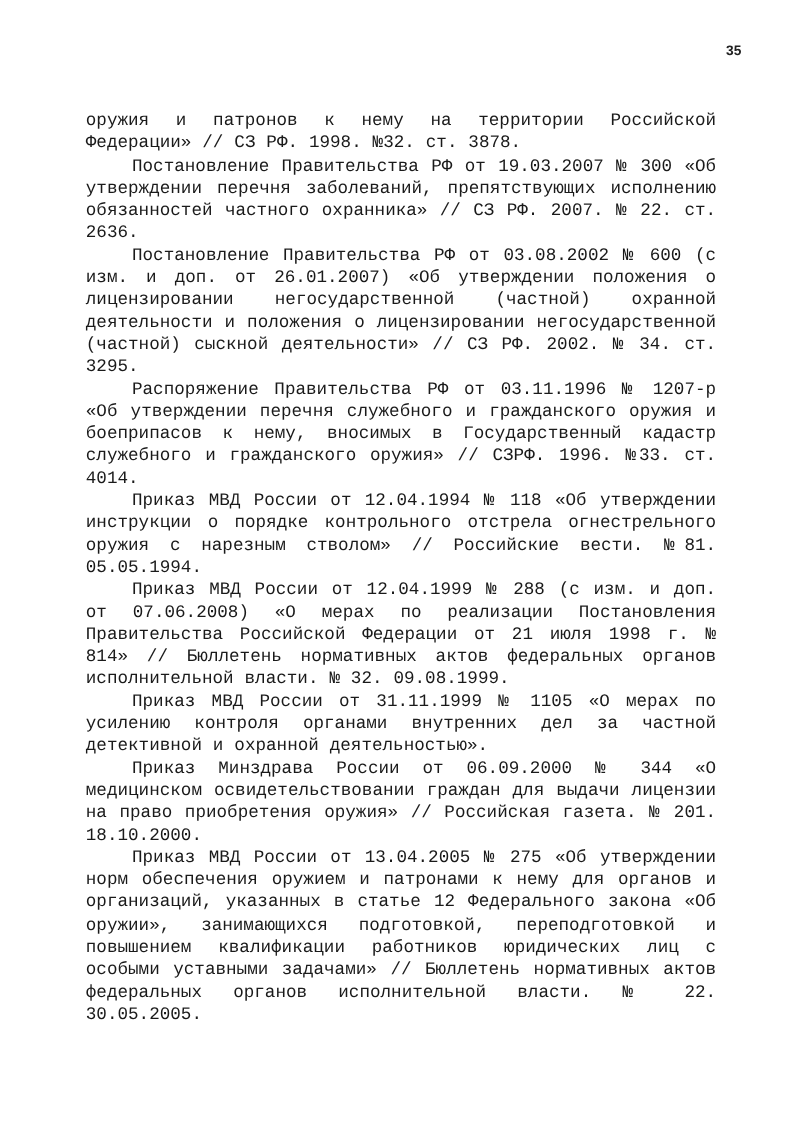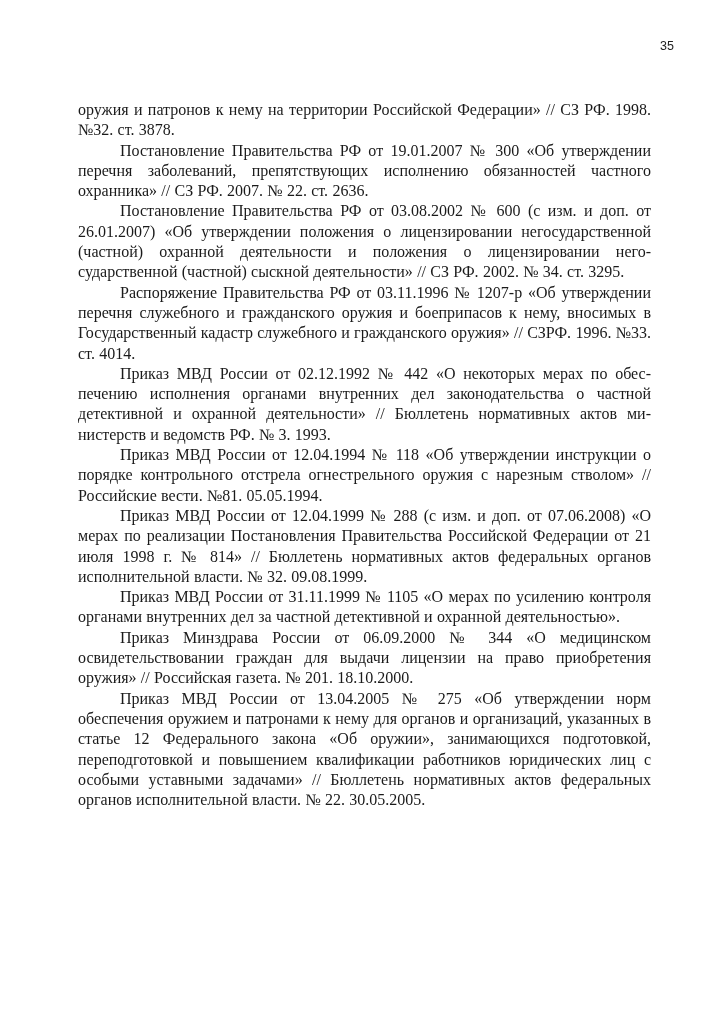--- a/index.html
+++ b/index.html
@@ -16,26 +16,28 @@
     font-family: "Liberation Serif", "DejaVu Serif", serif;
     color: #1a1a1a;
   }
   .page-number {
     position: absolute;
     top: 39px;
     right: 54px;
     font-family: "Liberation Sans", "DejaVu Sans", sans-serif;
     font-size: 12.5px;
     color: #222222;
+    font-weight: bold;
   }
   .content {
     position: absolute;
     top: 100px;
     left: 78px;
     width: 573px;
+    font-family: Liberation Mono, monospace;
   }
   .content p {
     margin: 0;
     padding: 0;
     font-size: 16px;
     line-height: 20.3px;
     text-align: justify;
     text-indent: 42px;
     hyphens: manual;
     word-spacing: 0.3px;
@@ -45,23 +47,22 @@
   }
 </style>
 </head>
 <body>
 
 <div class="page">
   <div class="page-number">35</div>
 
   <div class="content">
     <p class="continuation">оружия и патронов к нему на территории Российской Федерации» // СЗ РФ. 1998. №32. ст. 3878.</p>
-    <p>Постановление Правительства РФ от 19.01.2007 № 300 «Об утверждении перечня заболеваний, препятствующих исполнению обязанностей частного охранника» // СЗ РФ. 2007. № 22. ст. 2636.</p>
+    <p>Постановление Правительства РФ от 19.03.2007 № 300 «Об утверждении перечня заболеваний, препятствующих исполнению обязанностей частного охранника» // СЗ РФ. 2007. № 22. ст. 2636.</p>
     <p>Постановление Правительства РФ от 03.08.2002 № 600 (с изм. и доп. от 26.01.2007) «Об утверждении положения о лицензировании негосударственной (частной) охранной деятельности и положения о лицензировании него­сударственной (частной) сыскной деятельности» // СЗ РФ. 2002. № 34. ст. 3295.</p>
     <p>Распоряжение Правительства РФ от 03.11.1996 № 1207-р «Об утверждении перечня служебного и гражданского оружия и боеприпасов к нему, вносимых в Государственный кадастр служебного и гражданского оружия» // СЗРФ. 1996. №33. ст. 4014.</p>
-    <p>Приказ МВД России от 02.12.1992 № 442 «О некоторых мерах по обес­печению исполнения органами внутренних дел законодательства о частной детективной и охранной деятельности» // Бюллетень нормативных актов ми­нистерств и ведомств РФ. № 3. 1993.</p>
     <p>Приказ МВД России от 12.04.1994 № 118 «Об утверждении инструкции о порядке контрольного отстрела огнестрельного оружия с нарезным стволом» // Российские вести. №81. 05.05.1994.</p>
     <p>Приказ МВД России от 12.04.1999 № 288 (с изм. и доп. от 07.06.2008) «О мерах по реализации Постановления Правительства Российской Федерации от 21 июля 1998 г. № 814» // Бюллетень нормативных актов федеральных органов исполнительной власти. № 32. 09.08.1999.</p>
     <p>Приказ МВД России от 31.11.1999 № 1105 «О мерах по усилению контроля органами внутренних дел за частной детективной и охранной деятельностью».</p>
     <p>Приказ Минздрава России от 06.09.2000 № 344 «О медицинском освидетельствовании граждан для выдачи лицензии на право приобретения оружия» // Российская газета. № 201. 18.10.2000.</p>
     <p>Приказ МВД России от 13.04.2005 № 275 «Об утверждении норм обеспечения оружием и патронами к нему для органов и организаций, указанных в статье 12 Федерального закона «Об оружии», занимающихся подготовкой, переподготовкой и повышением квалификации работников юридических лиц с особыми уставными задачами» // Бюллетень нормативных актов федеральных органов исполнительной власти. № 22. 30.05.2005.</p>
   </div>
 </div>
 
 </body></html>

